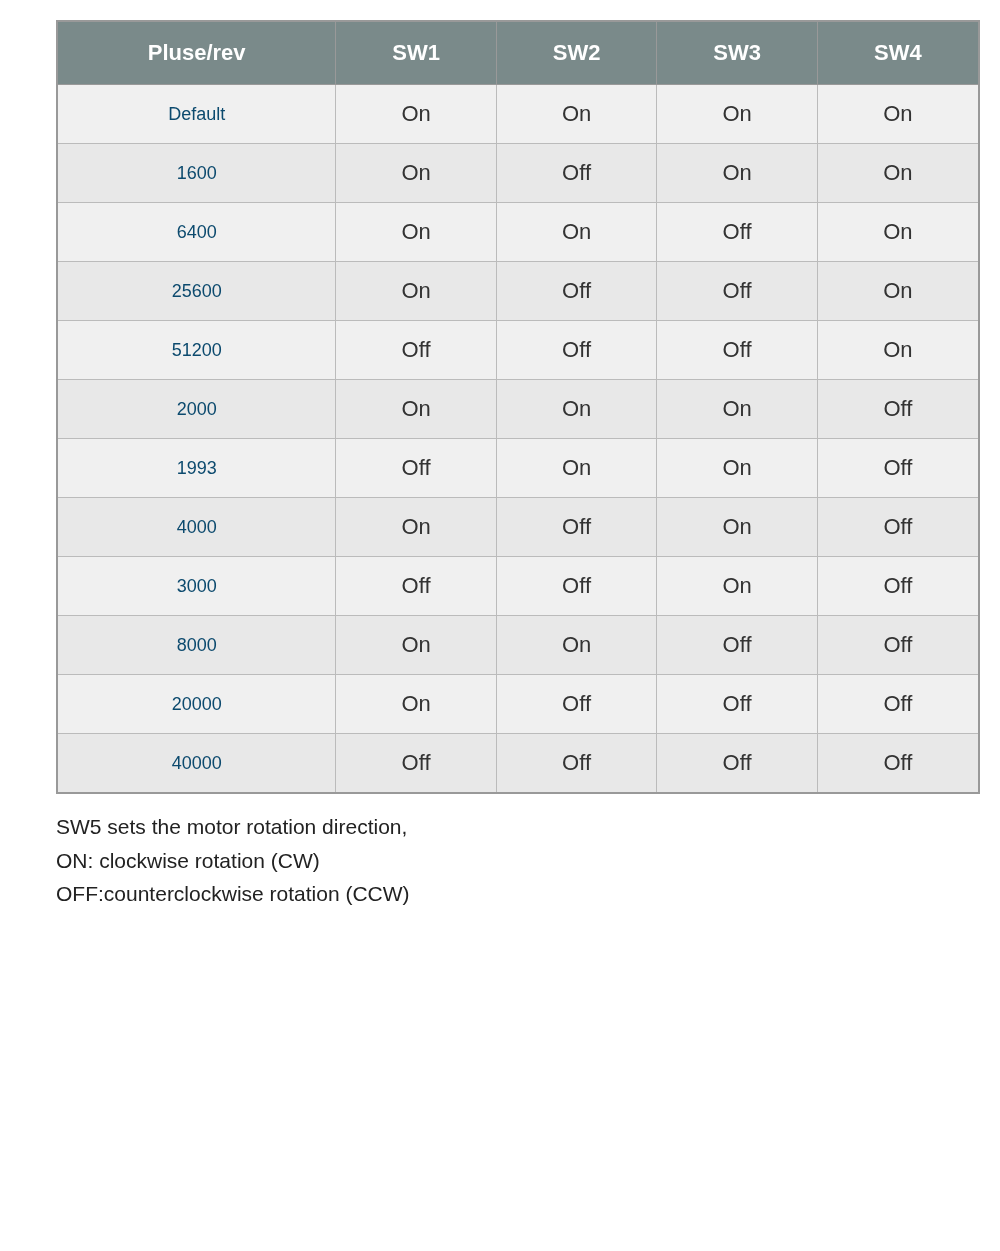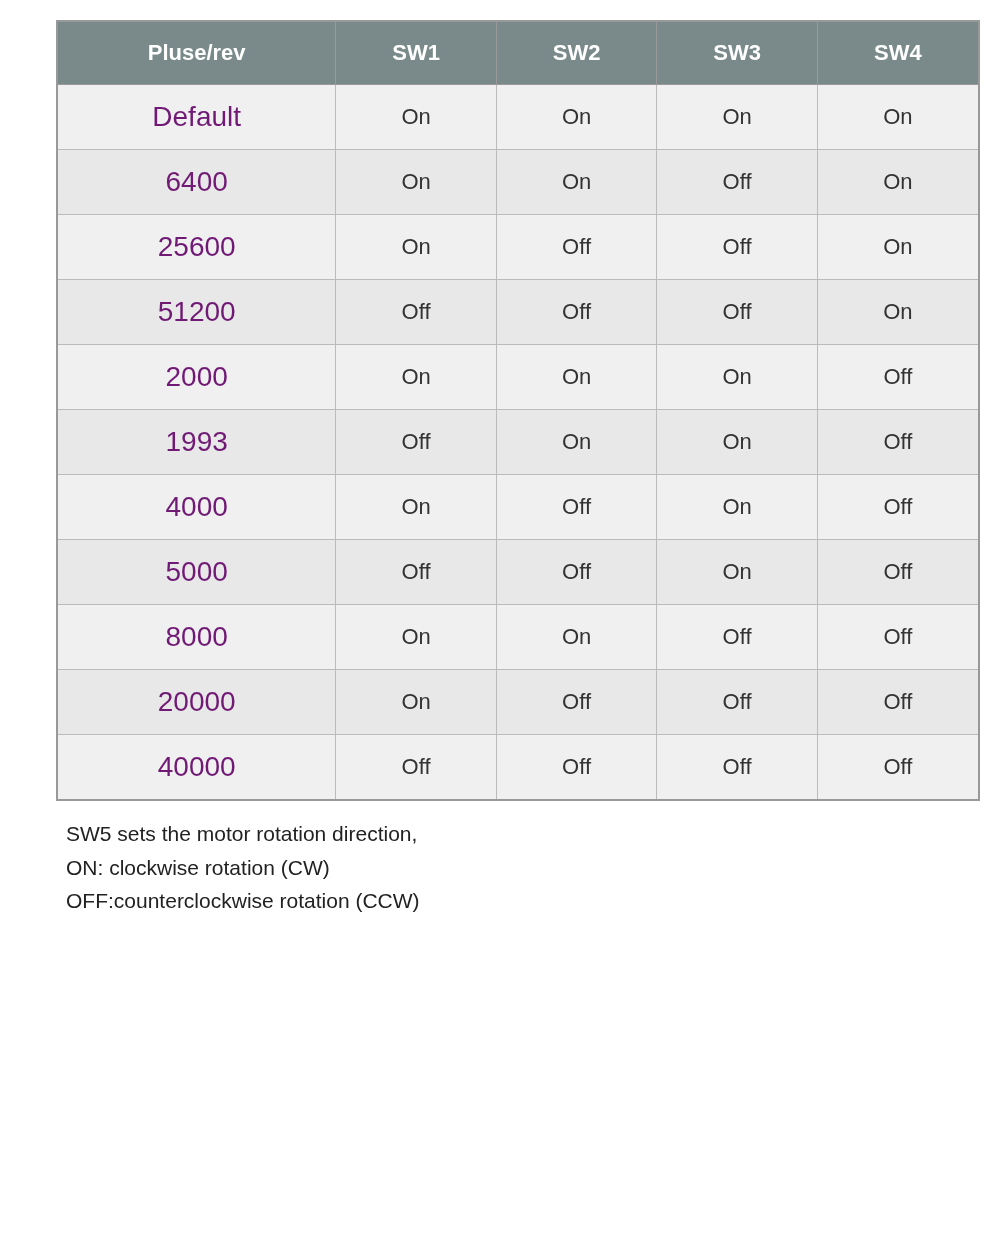--- a/index.html
+++ b/index.html
@@ -53,30 +53,29 @@
 
     tbody td {
       text-align: center;
       font-size: 22px;
       color: #333;
       padding: 16px 10px;
       border: 1px solid #bbb;
     }
 
     tbody td:first-child {
-      font-size: 28px;
-      color: #701a75;
+      font-size: 18px;
+      color: #0c4a6e;
     }
 
     .footer-text {
       margin-top: 16px;
       font-size: 21px;
       color: #222;
       line-height: 1.6;
-      margin-left: 10px;
     }
   </style>
 </head>
 <body>
 
 <div class="container">
   <table>
     <thead>
       <tr>
         <th>Pluse/rev</th>
@@ -84,20 +83,27 @@
         <th>SW2</th>
         <th>SW3</th>
         <th>SW4</th>
       </tr>
     </thead>
     <tbody id="table-body">
     <tr>
           <td>Default</td>
           <td>On</td>
           <td>On</td>
+          <td>On</td>
+          <td>On</td>
+        </tr>
+        <tr>
+          <td>1600</td>
+          <td>On</td>
+          <td>Off</td>
           <td>On</td>
           <td>On</td>
         </tr>
         <tr>
           <td>6400</td>
           <td>On</td>
           <td>On</td>
           <td>Off</td>
           <td>On</td>
         </tr>
@@ -130,21 +136,21 @@
           <td>Off</td>
         </tr>
         <tr>
           <td>4000</td>
           <td>On</td>
           <td>Off</td>
           <td>On</td>
           <td>Off</td>
         </tr>
         <tr>
-          <td>5000</td>
+          <td>3000</td>
           <td>Off</td>
           <td>Off</td>
           <td>On</td>
           <td>Off</td>
         </tr>
         <tr>
           <td>8000</td>
           <td>On</td>
           <td>On</td>
           <td>Off</td>

